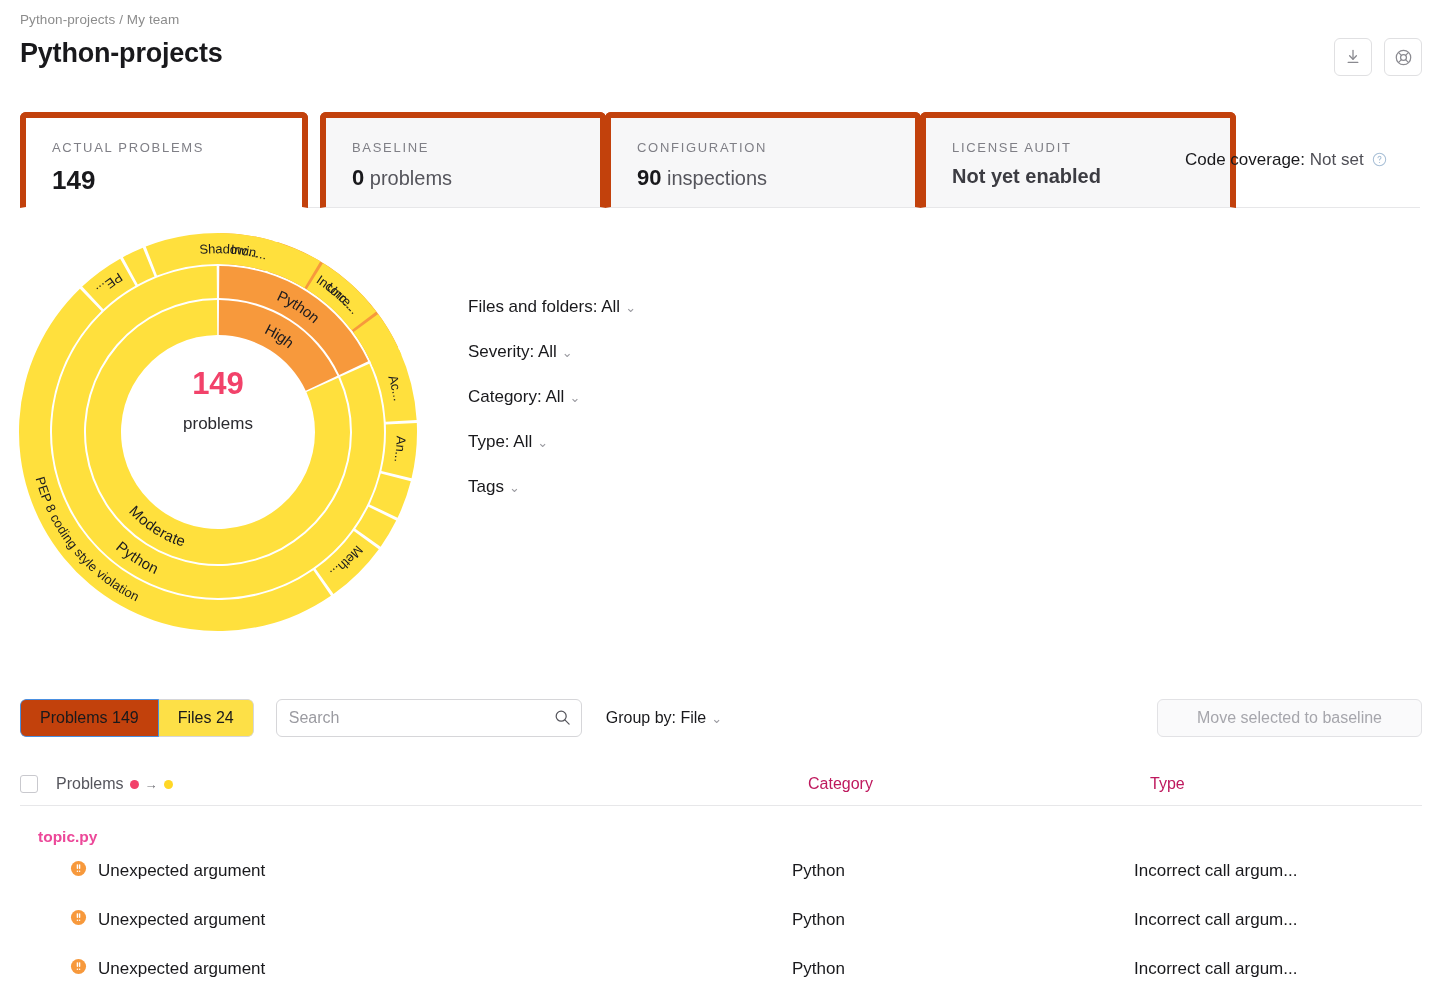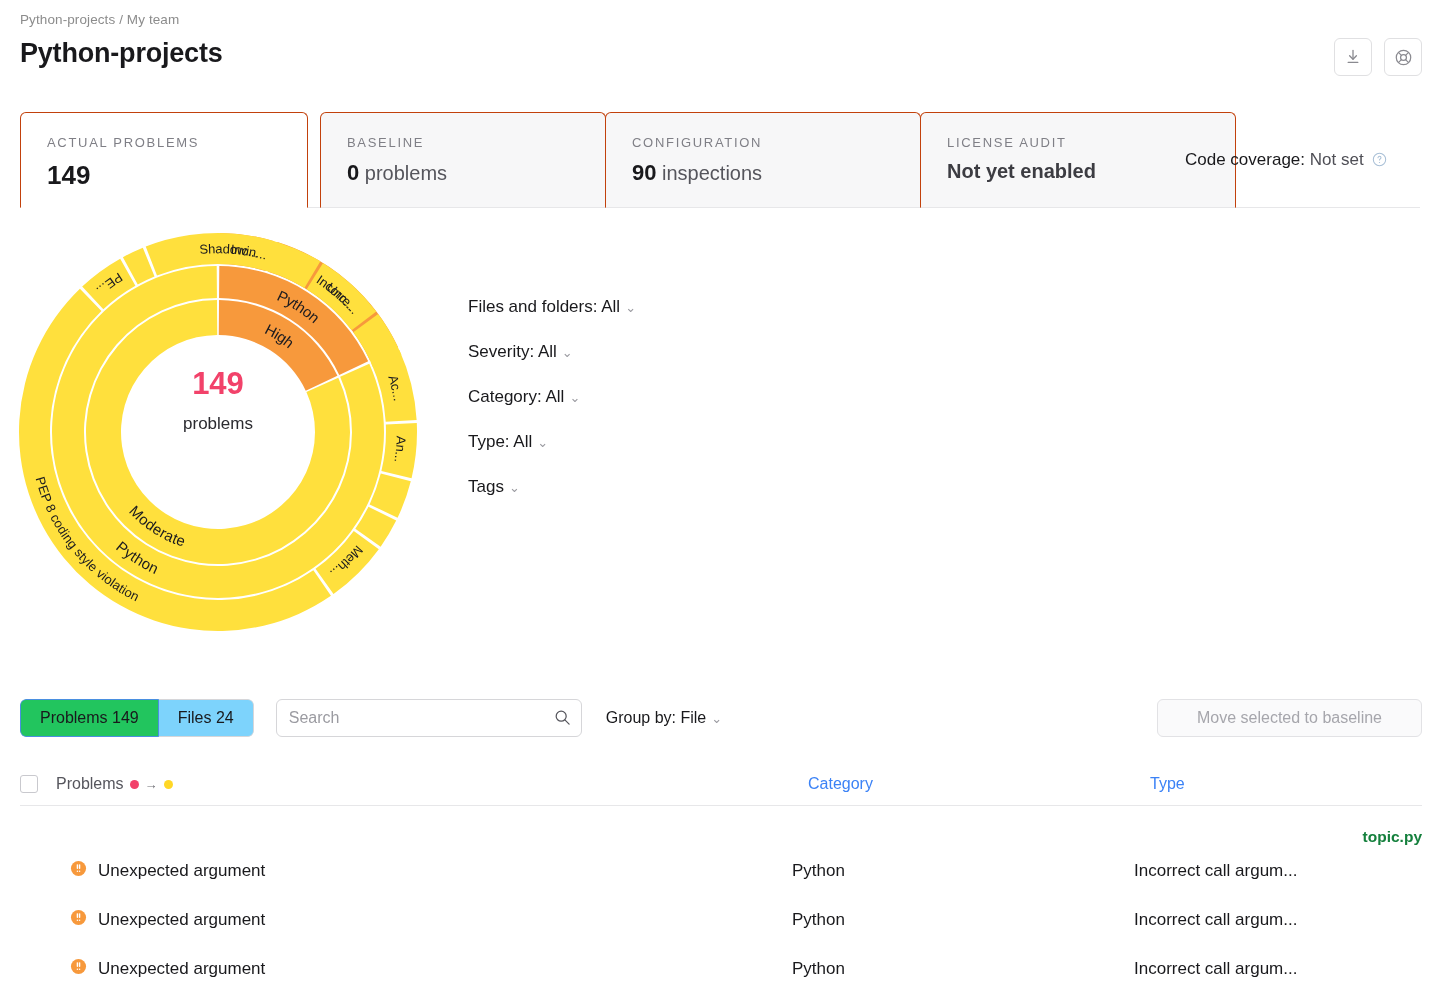--- a/index.html
+++ b/index.html
@@ -33,21 +33,21 @@
   }
   .icon-btn svg { display:block; }
 
   
   .cards {
     position: absolute; left: 20px; top: 112px;
     display: flex; align-items: stretch;
   }
   .card {
     height: 96px; padding: 22px 26px 0 26px;
-    border: 1px solid #c2410c;
+    border: 6px solid #c2410c;
     background: #f7f7f8;
     border-bottom: 1px solid #e7e7e9;
     margin-left: -1px;
     min-width: 142px;
     border-radius: 6px 6px 0 0;
   }
   .card:first-child { margin-left: 0; }
   .card.active { background:#ffffff; border-bottom-color:#ffffff; }
   .card-label {
     font-size: 13px; letter-spacing: 1.7px; color: #7f7f86;
@@ -101,27 +101,27 @@
   }
   .filter-row .chev { color:#9a9aa0; margin-left:5px; font-size:13px; }
 
   
   .toolbar { position:absolute; left:20px; top:699px; display:flex; align-items:center; }
   .seg {
     display:flex; border-radius:6px; overflow:hidden;
   }
   .seg-btn {
     height: 38px; padding: 0 19px; display:flex; align-items:center;
-    font-size:16px; border:1px solid #d6d6d9; background:#7dd3fc; cursor:pointer;
+    font-size:16px; border:1px solid #d6d6d9; background:#fde047; cursor:pointer;
     color:#19191c; white-space:nowrap;
   }
   .seg-btn:first-child { border-radius:6px 0 0 6px; }
   .seg-btn:last-child { border-radius:0 6px 6px 0; margin-left:-1px; }
   .seg-btn.active {
-    background:#22c55e; border-color:#4a8fe0; color:#19191c; z-index:2;
+    background:#c2410c; border-color:#4a8fe0; color:#19191c; z-index:2;
   }
   .search-wrap {
     margin-left: 22px; position:relative;
     width: 306px; height:38px;
   }
   .search-input {
     width:100%; height:38px; border:1px solid #d6d6d9; border-radius:6px;
     padding: 0 36px 0 12px; font-size:16px; font-family:inherit; outline:none;
     color:#19191c; background:#fff;
   }
@@ -138,32 +138,32 @@
     cursor:default;
   }
 
   
   .table { position:absolute; left:20px; top:765px; width:1402px; }
   .th-row { display:flex; align-items:center; height:38px; }
   .th-check {
     width: 18px; height:18px; border:1px solid #c9c9ce; border-radius:3px;
     background:#fff; margin-right:18px; cursor:pointer; flex:none;
   }
-  .th { font-size:16px; color:#3b82f6; }
+  .th { font-size:16px; color:#be185d; }
   .th.col-problems { width: 752px; display:flex; align-items:center; gap:6px; color:#56565d;}
   .th.col-category { width: 342px; }
   .th.col-type { flex:1; }
   .dot { width:9px; height:9px; border-radius:50%; display:inline-block; }
   .dot.red { background:#f2426a; }
   .dot.yellow { background:#ffd726; }
   .arrow { color:#6f6f76; font-size:13px; }
   .th-rule { height:1px; background:#e7e7e9; width:100%; margin-top:2px; }
 
   .group-name {
-    font-size:15.5px; font-weight:700; color:#15803d; padding: 22px 0 0 18px; text-align: right;
+    font-size:15.5px; font-weight:700; color:#ec4899; padding: 22px 0 0 18px;
   }
   .row { display:flex; align-items:center; height:49px; padding-left:50px; }
   .row .name {
     width: 722px; display:flex; align-items:center; gap:11px;
     font-size:17px; color:#19191c;
   }
   .row .cat { width: 342px; font-size:17px; color:#19191c; }
   .row .typ { flex:1; font-size:17px; color:#19191c; }
   .warn { flex:none; }
 </style>

